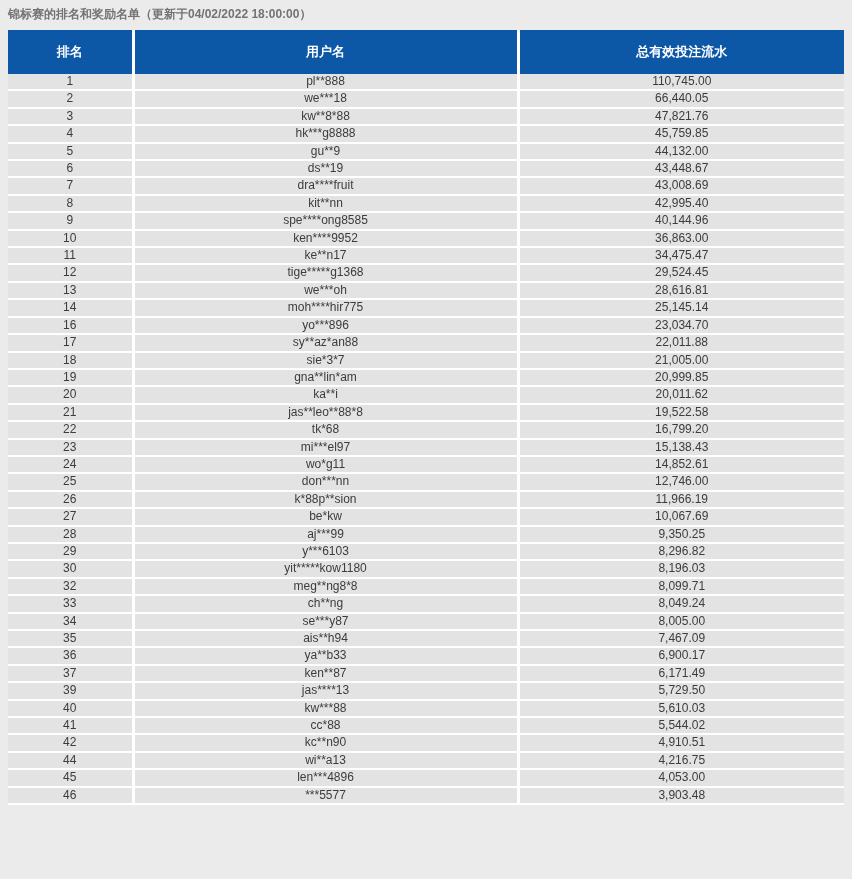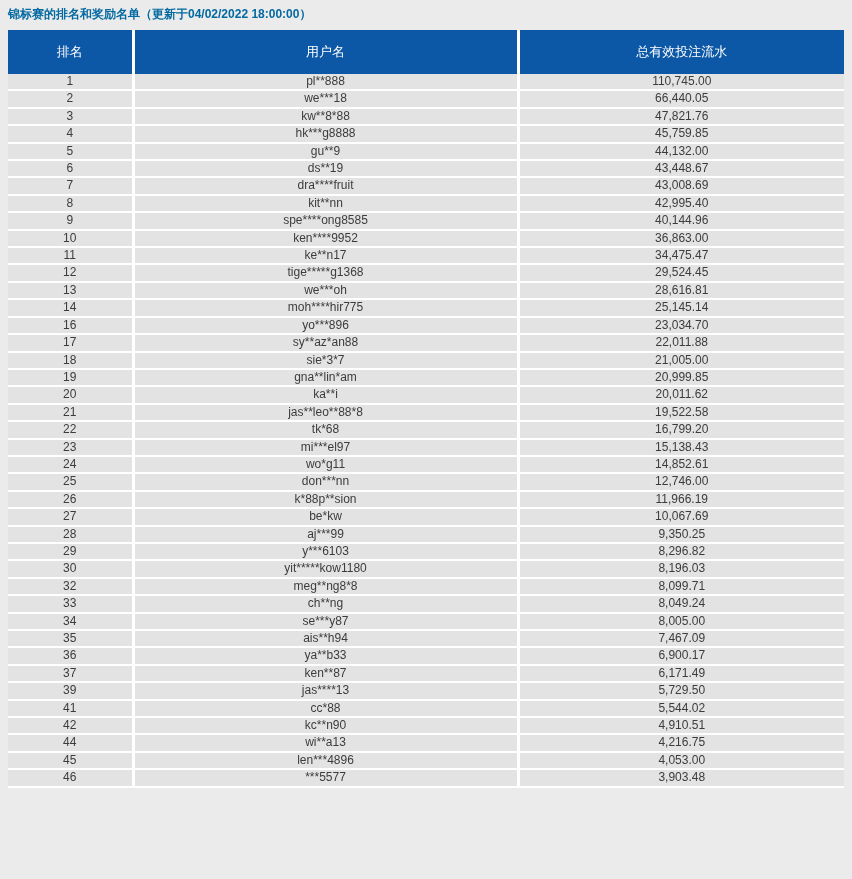--- a/index.html
+++ b/index.html
@@ -11,36 +11,36 @@
     --separator:#ffffff;
   }
   *{box-sizing:border-box;margin:0;padding:0;}
   html,body{
     width:852px;height:879px;overflow:hidden;
     background:var(--page-bg);
     font-family:"Liberation Sans","DejaVu Sans",sans-serif;
   }
   .page-title{
     padding:6px 0 0 8px;
-    font-size:12px;font-weight:bold;color:#0369a1;
+    font-size:12px;font-weight:bold;color:#737373;
     height:30px;
   }
   .board{
     margin-left:8px;
     width:836px;
     border-collapse:collapse;
     table-layout:fixed;
   }
   .board col.c-rank{width:125px;}
   .board col.c-user{width:385px;}
   .board col.c-turnover{width:326px;}
   .board th{
     background:var(--header-bg);
     color:var(--header-text);
-    font-size:13px;font-weight:normal;
+    font-size:13px;font-weight:bold;
     height:44px;
     text-align:center;
     vertical-align:middle;
   }
   .board th:nth-child(1),.board th:nth-child(2),
   .board td:nth-child(1),.board td:nth-child(2){
     border-right:3px solid var(--separator);
   }
   .board td{
     background:var(--row-bg);
@@ -248,20 +248,25 @@
         <td>37</td>
         <td>ken**87</td>
         <td>6,171.49</td>
       </tr>
       <tr>
         <td>39</td>
         <td>jas****13</td>
         <td>5,729.50</td>
       </tr>
       <tr>
+        <td>40</td>
+        <td>kw***88</td>
+        <td>5,610.03</td>
+      </tr>
+      <tr>
         <td>41</td>
         <td>cc*88</td>
         <td>5,544.02</td>
       </tr>
       <tr>
         <td>42</td>
         <td>kc**n90</td>
         <td>4,910.51</td>
       </tr>
       <tr>

